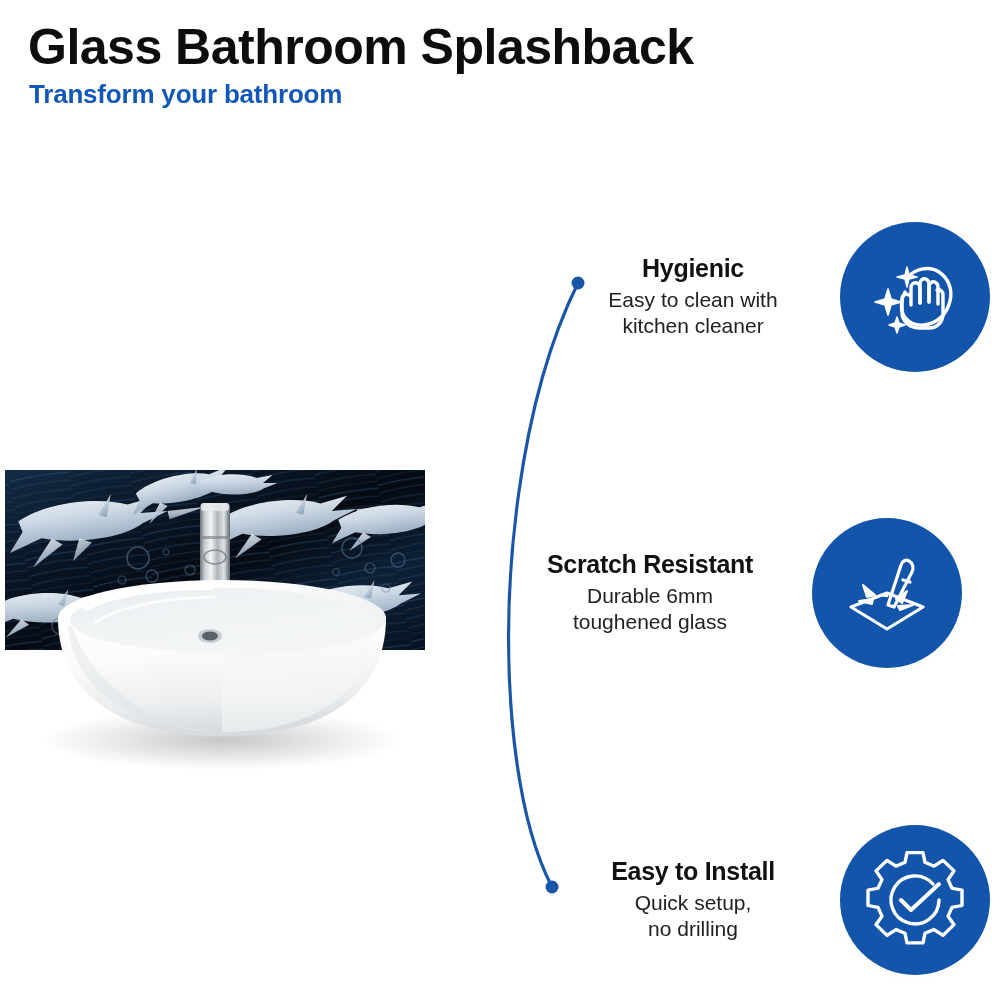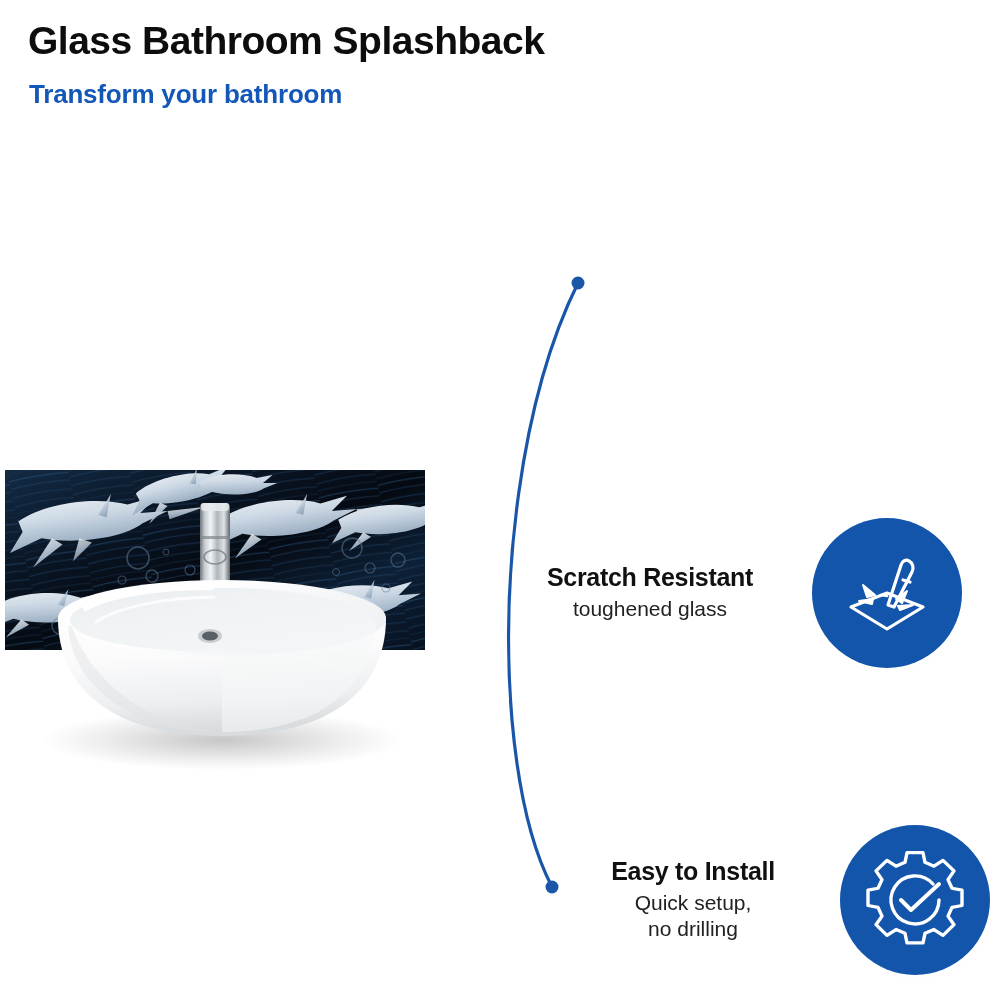--- a/index.html
+++ b/index.html
@@ -7,21 +7,21 @@
     width:1000px;height:1000px;position:relative;overflow:hidden;
     background:#ffffff;
     font-family:"Liberation Sans", sans-serif;
     -webkit-font-smoothing:antialiased;
   }
   .canvas{position:absolute;inset:0;}
 
   
   .title{
     position:absolute;left:28px;top:20px;
-    font-size:39px;font-weight:700;color:#0d0d0d;
+    font-size:50px;font-weight:700;color:#0d0d0d;
     letter-spacing:-0.5px;line-height:1.08;white-space:nowrap;
   }
   .subtitle{
     position:absolute;left:29px;top:80px;
     font-size:26px;font-weight:700;color:#1358b8;
     letter-spacing:-0.2px;line-height:1.1;white-space:nowrap;
   }
 
   
   .photo{position:absolute;left:0px;top:440px;width:440px;height:340px;}
@@ -232,24 +232,50 @@
   </div>
 
   <div class="connector">
     <svg width="140" height="680" viewBox="0 0 140 680" xmlns="http://www.w3.org/2000/svg">
       <path d="M88 33 C30 150 10 330 22 470 C30 560 48 610 62 637" stroke="#1a56a8" stroke-width="3.2" fill="none" stroke-linecap="round"></path>
       <circle cx="88" cy="33" r="6.5" fill="#1a56a8"></circle>
       <circle cx="62" cy="637" r="6.5" fill="#1a56a8"></circle>
     </svg>
   </div>
 
+  <div class="feature" id="feature-0">
+    <div class="feature-text">
+      <p class="f-title">Hygienic</p>
+      <p class="f-desc">Easy to clean with</p>
+      <p class="f-desc">kitchen cleaner</p>
+    </div>
+    <div class="icon-circle">
+      <svg width="96" height="96" viewBox="0 0 96 96" xmlns="http://www.w3.org/2000/svg" fill="none" stroke="#ffffff" stroke-width="3.4" stroke-linecap="round" stroke-linejoin="round">
+
+        <path d="M41 28 C49 19 63 17 72 23 C81 29 86 40 83 52 C80 64 72 72 62 75
+                 C52 78 42 75 37 67 C33 60 34 50 38 43"></path>
+
+        <path d="M42 46 C39 44 35 46 35 50 L35 63 C35 72 42 79 52 79 L62 79
+                 C70 79 76 73 76 65 L76 46 C76 42 73 40 70 41"></path>
+
+        <path d="M44 56 L44 39 C44 35 47 33 50 34 C52 35 53 37 53 39 L53 54"></path>
+        <path d="M53 54 L53 35 C53 31 56 29 59 30 C61 31 62 33 62 35 L62 53"></path>
+        <path d="M62 53 L62 38 C62 34 65 32 68 33 C70 34 71 36 71 38 L71 55"></path>
+
+        <path d="M21 40 L24 50 L34 53 L24 56 L21 66 L18 56 L8 53 L18 50 Z" fill="#ffffff" stroke-width="1.6"></path>
+        <path d="M40 18 L42 26 L50 28 L42 30 L40 38 L38 30 L30 28 L38 26 Z" fill="#ffffff" stroke-width="1.4"></path>
+        <path d="M30 68 L32 74 L38 76 L32 78 L30 84 L28 78 L22 76 L28 74 Z" fill="#ffffff" stroke-width="1.4"></path>
+      </svg>
+    </div>
+  </div>
 
   <div class="feature" id="feature-1">
     <div class="feature-text">
       <p class="f-title">Scratch Resistant</p>
+      <p class="f-desc">Durable 6mm</p>
       <p class="f-desc">toughened glass</p>
     </div>
     <div class="icon-circle">
       <svg width="96" height="96" viewBox="0 0 96 96" xmlns="http://www.w3.org/2000/svg" fill="none" stroke="#ffffff" stroke-width="3.2" stroke-linecap="round" stroke-linejoin="round">
 
         <path d="M12 62 L48 48 L84 62 L48 84 Z"></path>
 
         <path d="M70 16 C74 18 75 23 73 27 L55 62 L49 60 L62 20 C63 16 67 14 70 16 Z"></path>
         <path d="M64 35 L71 37"></path>
 

